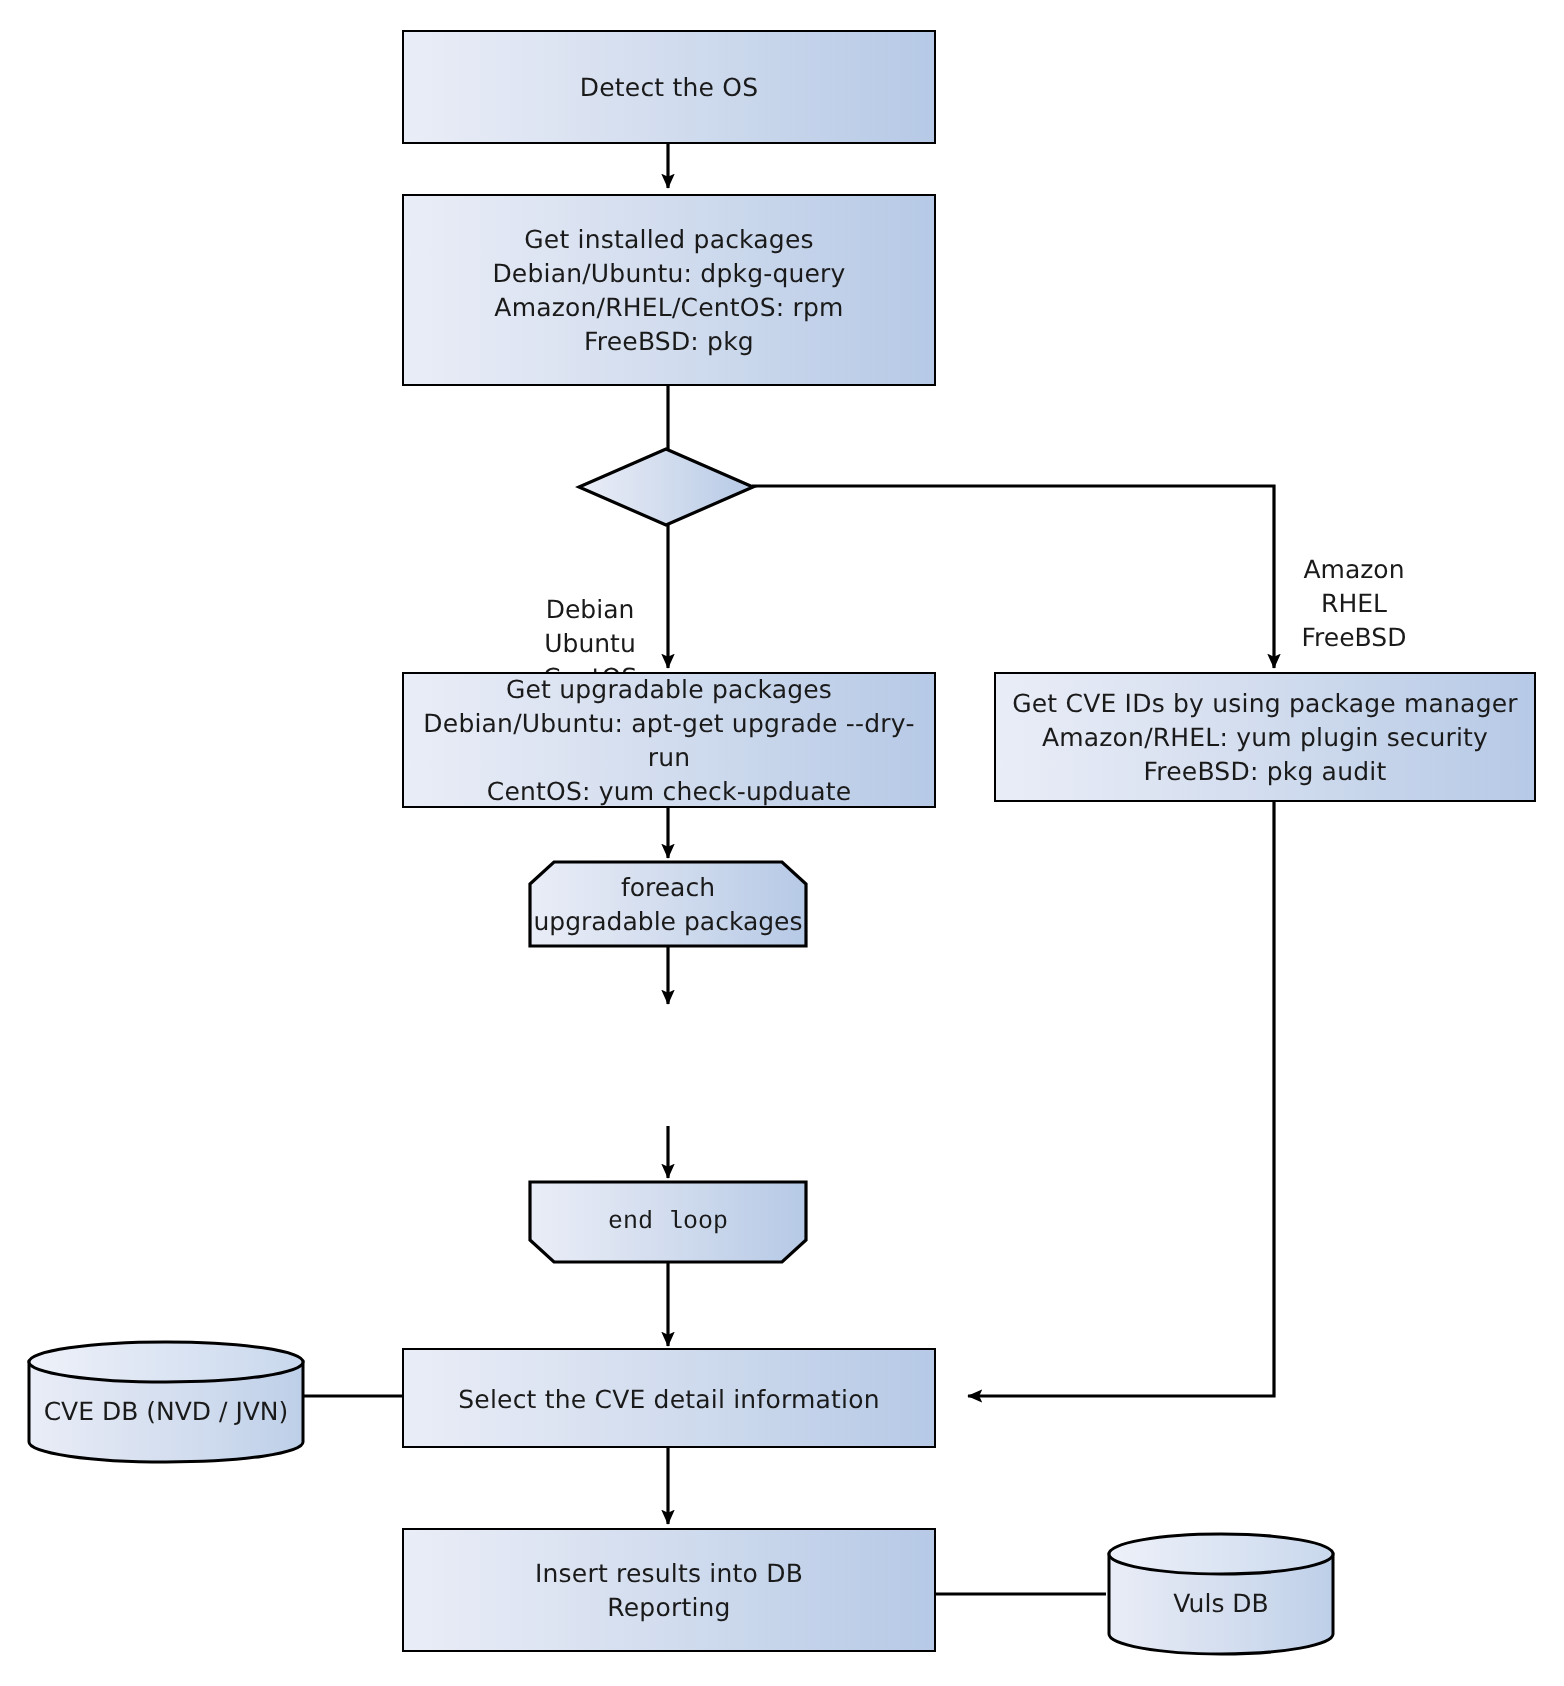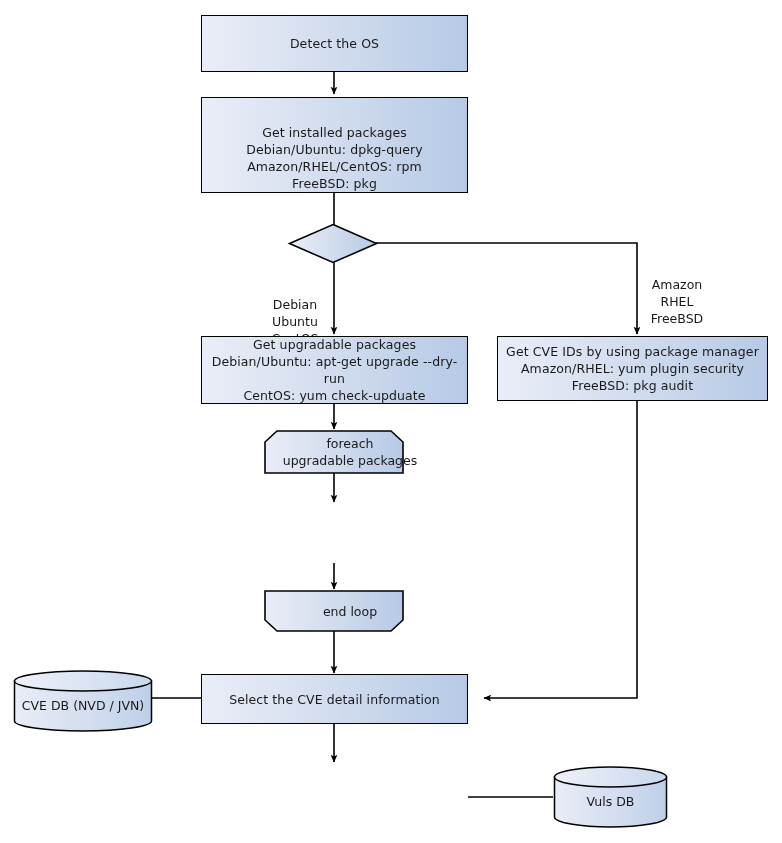--- a/index.html
+++ b/index.html
@@ -60,21 +60,20 @@
   .loop-node {
     position: absolute;
     display: flex;
     align-items: center;
     justify-content: center;
     text-align: center;
     font-size: 12.5px;
     line-height: 17px;
     color: #1a1a1a;
     white-space: pre-line;
-    padding-left: 16px;
   }
   .loop-node span, .db-node span, .diamond-wrap span {
     position: relative;
     z-index: 2;
   }
   .loop-svg, .db-svg {
     position: absolute;
     left: 0;
     top: 0;
     z-index: 1;
@@ -126,21 +125,21 @@
       <path d="M334,724 L334,762" marker-end="url(#arrowhead)"></path>
 
       <path d="M468,797 L553,797"></path>
     </g>
   </svg>
 
   <div class="node box" style="left:201px; top:15px; width:267px; height:57px;">
     <span>Detect the OS</span>
   </div>
 
-  <div class="node box" style="left:201px; top:97px; width:267px; height:96px;align-items:flex-end;">
+  <div class="node box" style="left:201px; top:97px; width:267px; height:96px;">
     <span>Get installed packages
 Debian/Ubuntu: dpkg-query
 Amazon/RHEL/CentOS: rpm
 FreeBSD: pkg</span>
   </div>
 
   <div class="diamond-wrap" style="left:287px; top:222px; width:92px; height:43px;">
     <svg width="92" height="43" viewBox="0 0 92 43">
       <defs>
         <linearGradient id="gradDiamond" x1="0" y1="0" x2="1" y2="0">
@@ -184,39 +183,43 @@
           <stop offset="100%" stop-color="#b6c9e6"></stop>
         </linearGradient>
       </defs>
       <path d="M1,43 L1,12 L13,1 L127,1 L139,12 L139,43 Z" fill="url(#gradLoopA)" stroke="#000000" stroke-width="1.6" stroke-linejoin="miter"></path>
     </svg>
     <span>foreach
 upgradable  packages</span>
   </div>
 
 
-  <div class="loop-node" style="left:264px; top:590px; width:140px; height:42px;">
+  <div class="loop-node" style="left:264px; top:590px; width:140px; height:42px;font-family:Liberation Mono, monospace;">
     <svg class="loop-svg" width="140" height="42" viewBox="0 0 140 42">
       <defs>
         <linearGradient id="gradLoopB" x1="0" y1="0" x2="1" y2="0">
           <stop offset="0%" stop-color="#e9edf7"></stop>
           <stop offset="28%" stop-color="#dde4f2"></stop>
           <stop offset="62%" stop-color="#cbd8ec"></stop>
           <stop offset="100%" stop-color="#b6c9e6"></stop>
         </linearGradient>
       </defs>
       <path d="M1,1 L139,1 L139,30 L127,41 L13,41 L1,30 Z" fill="url(#gradLoopB)" stroke="#000000" stroke-width="1.6" stroke-linejoin="miter"></path>
     </svg>
     <span>end loop</span>
   </div>
 
   <div class="node box" style="left:201px; top:674px; width:267px; height:50px;">
     <span>Select the CVE detail information</span>
   </div>
 
+  <div class="node box" style="left:201px; top:764px; width:267px; height:62px;">
+    <span>Insert results into DB
+Reporting</span>
+  </div>
 
   <div class="db-node" style="left:13px; top:670px; width:140px; height:62px;">
     <svg class="db-svg" width="140" height="62" viewBox="0 0 140 62">
       <defs>
         <linearGradient id="gradDbA" x1="0" y1="0" x2="1" y2="0">
           <stop offset="0%" stop-color="#e9edf7"></stop>
           <stop offset="30%" stop-color="#dde4f2"></stop>
           <stop offset="65%" stop-color="#cfdbee"></stop>
           <stop offset="100%" stop-color="#bdcfe8"></stop>
         </linearGradient>

